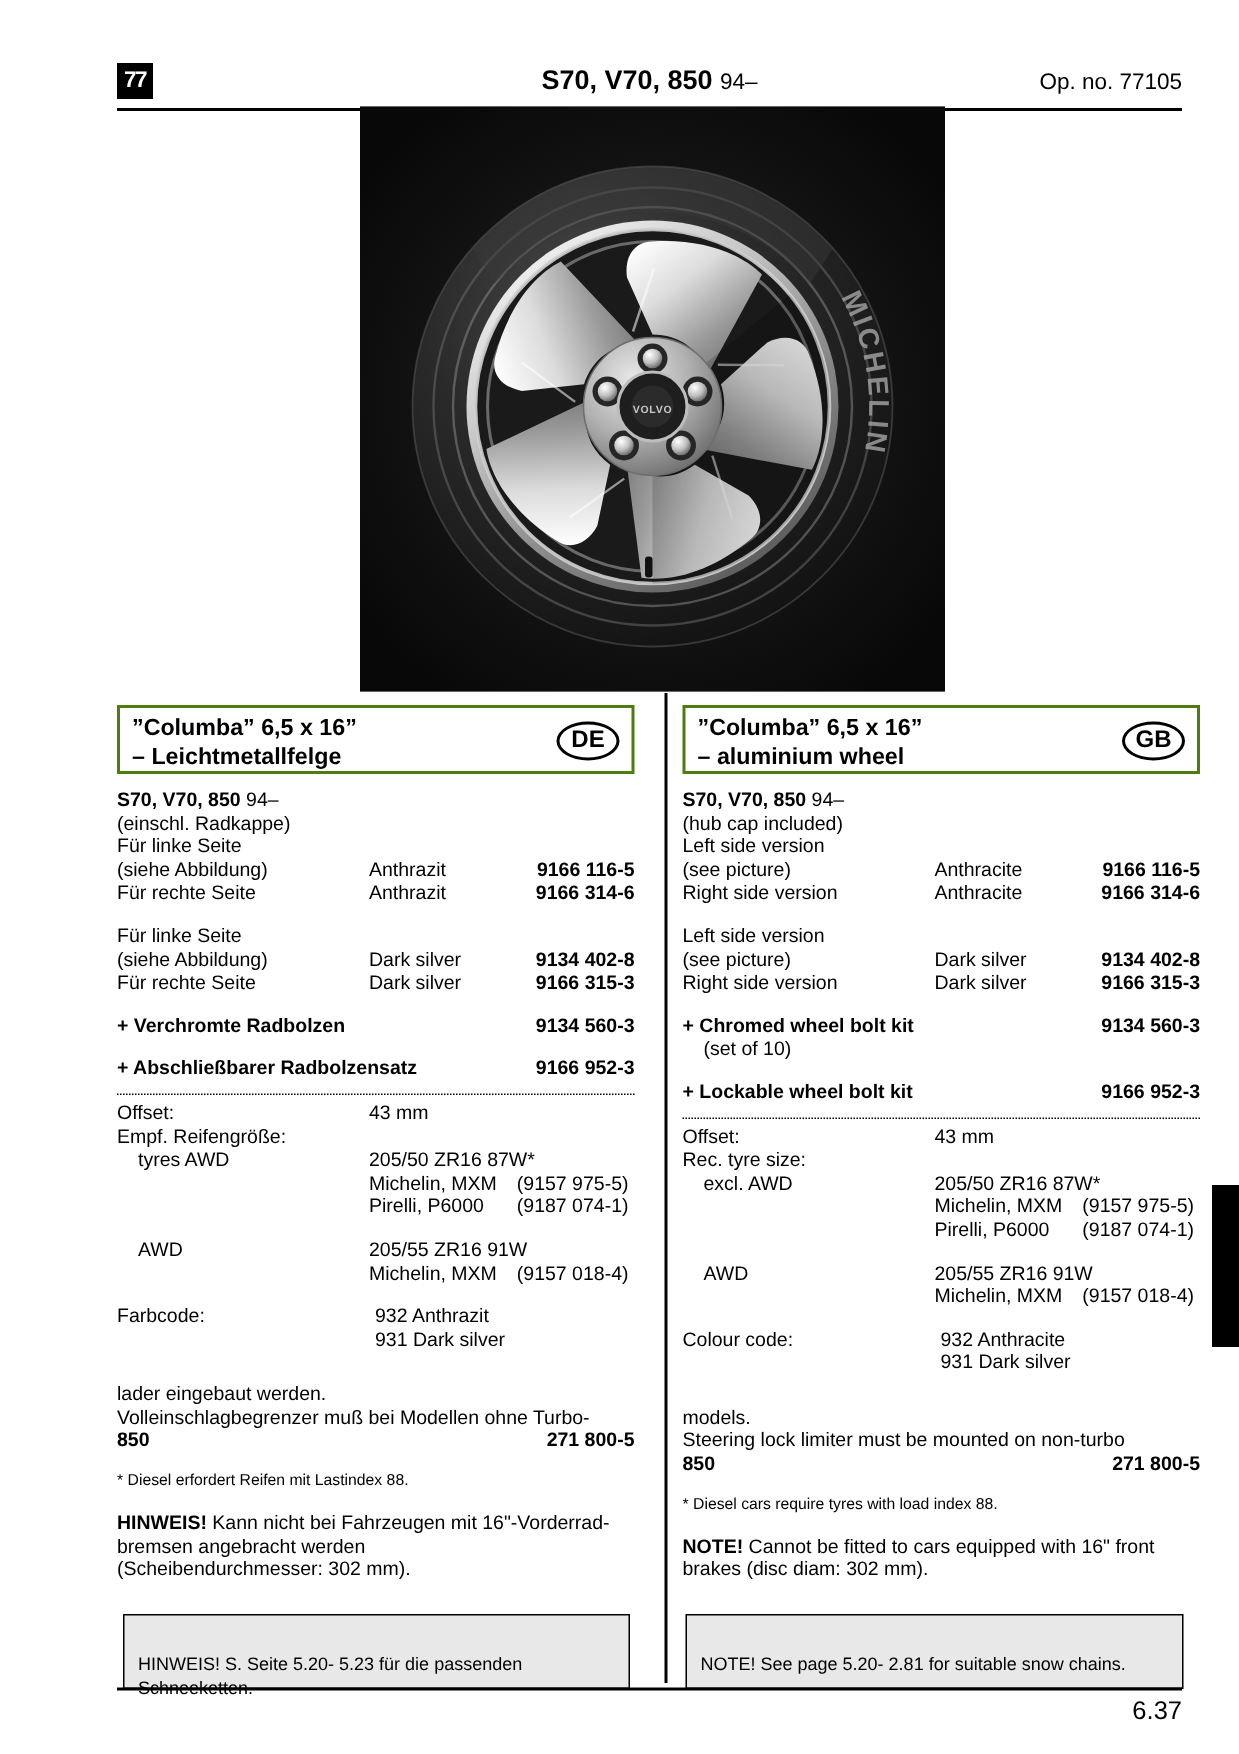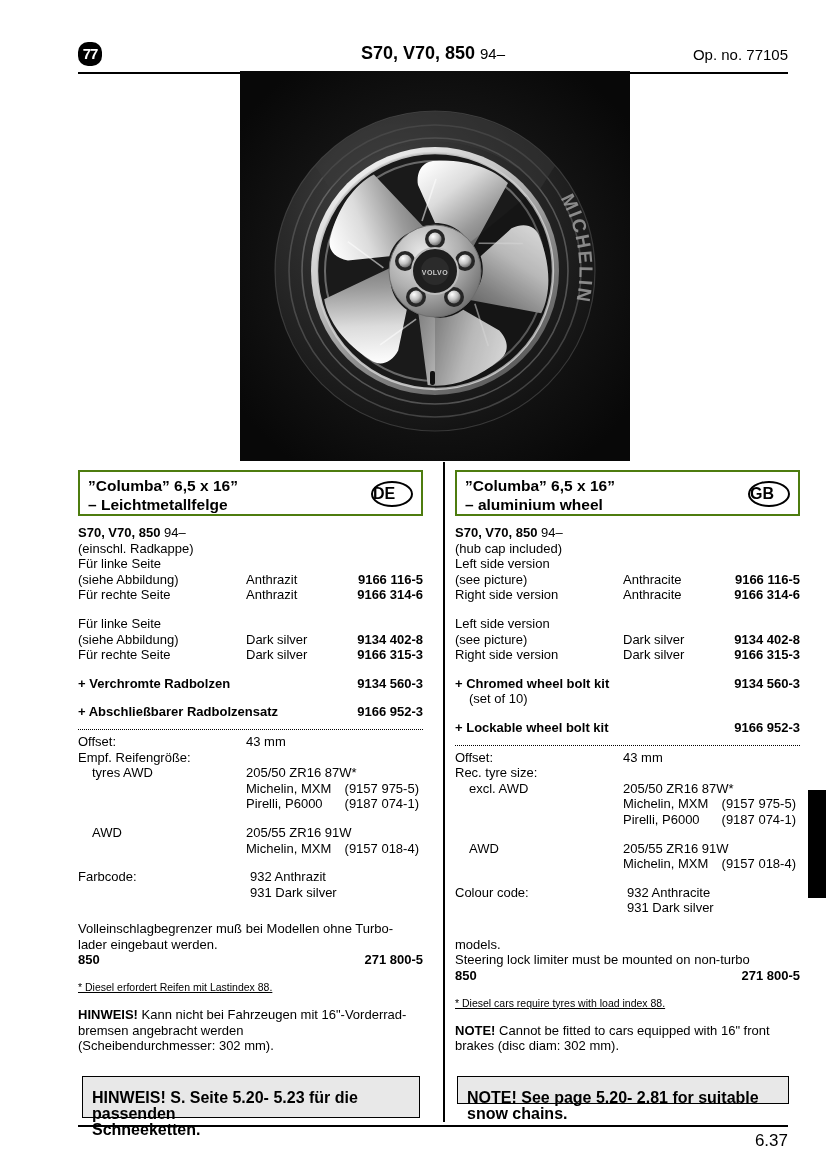--- a/index.html
+++ b/index.html
@@ -8,21 +8,21 @@
     font-family:"Liberation Sans","DejaVu Sans",sans-serif;
     color:#000;
     -webkit-font-smoothing:antialiased;
   }
   .page{position:absolute;left:0;top:0;width:826px;height:1169px;}
 
   
   .hdr{position:absolute;left:78px;top:40px;width:710px;height:32px;}
   .chapter-badge{
     position:absolute;left:0;top:2px;width:24px;height:24px;background:#000;color:#fff;
-    font-size:15px;font-weight:bold;line-height:24px;text-align:center;letter-spacing:-1px;border-radius:10px;
+    font-size:15px;font-weight:bold;line-height:24px;text-align:center;letter-spacing:-1px;
   }
   .hdr-title{
     position:absolute;left:0;top:3px;width:710px;text-align:center;
     font-size:18px;font-weight:bold;white-space:nowrap;
   }
   .hdr-title .yr{font-weight:normal;font-size:15px;}
   .hdr-op{position:absolute;right:0;top:6px;font-size:15px;white-space:nowrap;}
   .hdr-rule{position:absolute;left:78px;top:72px;width:710px;height:2px;background:#000;}
 
   
@@ -35,45 +35,45 @@
   .col-gb{left:455px;}
   .divider{position:absolute;left:443px;top:462px;width:2px;height:660px;background:#000;}
 
   .titlebox{
     border:2px solid #4d7c0f;height:46px;position:relative;box-sizing:border-box;
     padding:4px 8px 0 8px;
   }
   .titlebox .l1,.titlebox .l2{font-size:15.5px;font-weight:bold;line-height:19px;white-space:nowrap;}
   .lang-oval{
     position:absolute;right:8px;top:9px;width:42px;height:26px;border:2.5px solid #000;
-    border-radius:50%;font-size:16px;font-weight:bold;line-height:22px;
+    border-radius:50%;font-size:16px;font-weight:bold;line-height:22px;text-align:center;
     box-sizing:border-box;
   }
 
   .body{padding-top:9px;font-size:13px;line-height:15.6px;}
   .r{position:relative;height:15.6px;white-space:nowrap;}
   .c-lbl{position:absolute;left:0;top:0;}
   .c-mid{position:absolute;left:168px;top:0;}
   .c-num{position:absolute;right:0;top:0;font-weight:bold;}
   .b{font-weight:bold;}
   .sp{height:13px;}
   .sp-s{height:8px;}
   .indent{padding-left:14px;}
   .plusrow{font-weight:bold;}
   .dotline{
     border-top:1.6px dotted #000;height:0;margin:9px 0 4px 0;width:100%;
   }
-  .note-sm{font-size:10.5px;line-height:13px;text-decoration:underline;}
+  .note-sm{font-size:10.5px;line-height:13px;}
   .note-blk{font-size:13px;line-height:15.6px;}
   .free{white-space:nowrap;}
 
   
   .chainbox{
     position:absolute;border:1.6px solid #000;background:#e8e8e8;box-sizing:border-box;
-    font-size:16px;font-weight:bold;line-height:16px;padding:13px 9px;
+    font-size:12px;font-weight:normal;line-height:16px;padding:24px 9px;
   }
   .chain-de{left:82px;top:1076px;width:338px;height:42px;}
   .chain-gb{left:457px;top:1076px;width:332px;height:26px;}
 
   
   .bot-rule{position:absolute;left:78px;top:1125px;width:710px;height:2px;background:#000;}
   .pagenum{position:absolute;right:38px;top:1131px;font-size:17px;margin-left:16px;}
   .tab-mark{position:absolute;left:808px;top:790px;width:18px;height:108px;background:#000;}
 </style>
 </head>
@@ -315,24 +315,24 @@
         <span class="c-mid" style="left:172px;">932 Anthrazit</span>
       </div>
       <div class="r">
         <span class="c-mid" style="left:172px;">931 Dark silver</span>
       </div>
 
       <div class="sp"></div>
       <div class="sp-s"></div>
 
       <div class="r">
+        <span class="c-lbl">lader eingebaut werden.</span>
+      </div>
+      <div class="r">
         <span class="c-lbl">Volleinschlagbegrenzer muß bei Modellen ohne Turbo-</span>
-      </div>
-      <div class="r">
-        <span class="c-lbl">lader eingebaut werden.</span>
       </div>
       <div class="r plusrow">
         <span class="c-lbl">850</span>
         <span class="c-num">271 800-5</span>
       </div>
 
       <div class="sp"></div>
 
       <div class="note-sm">* Diesel erfordert Reifen mit Lastindex 88.</div>
 

